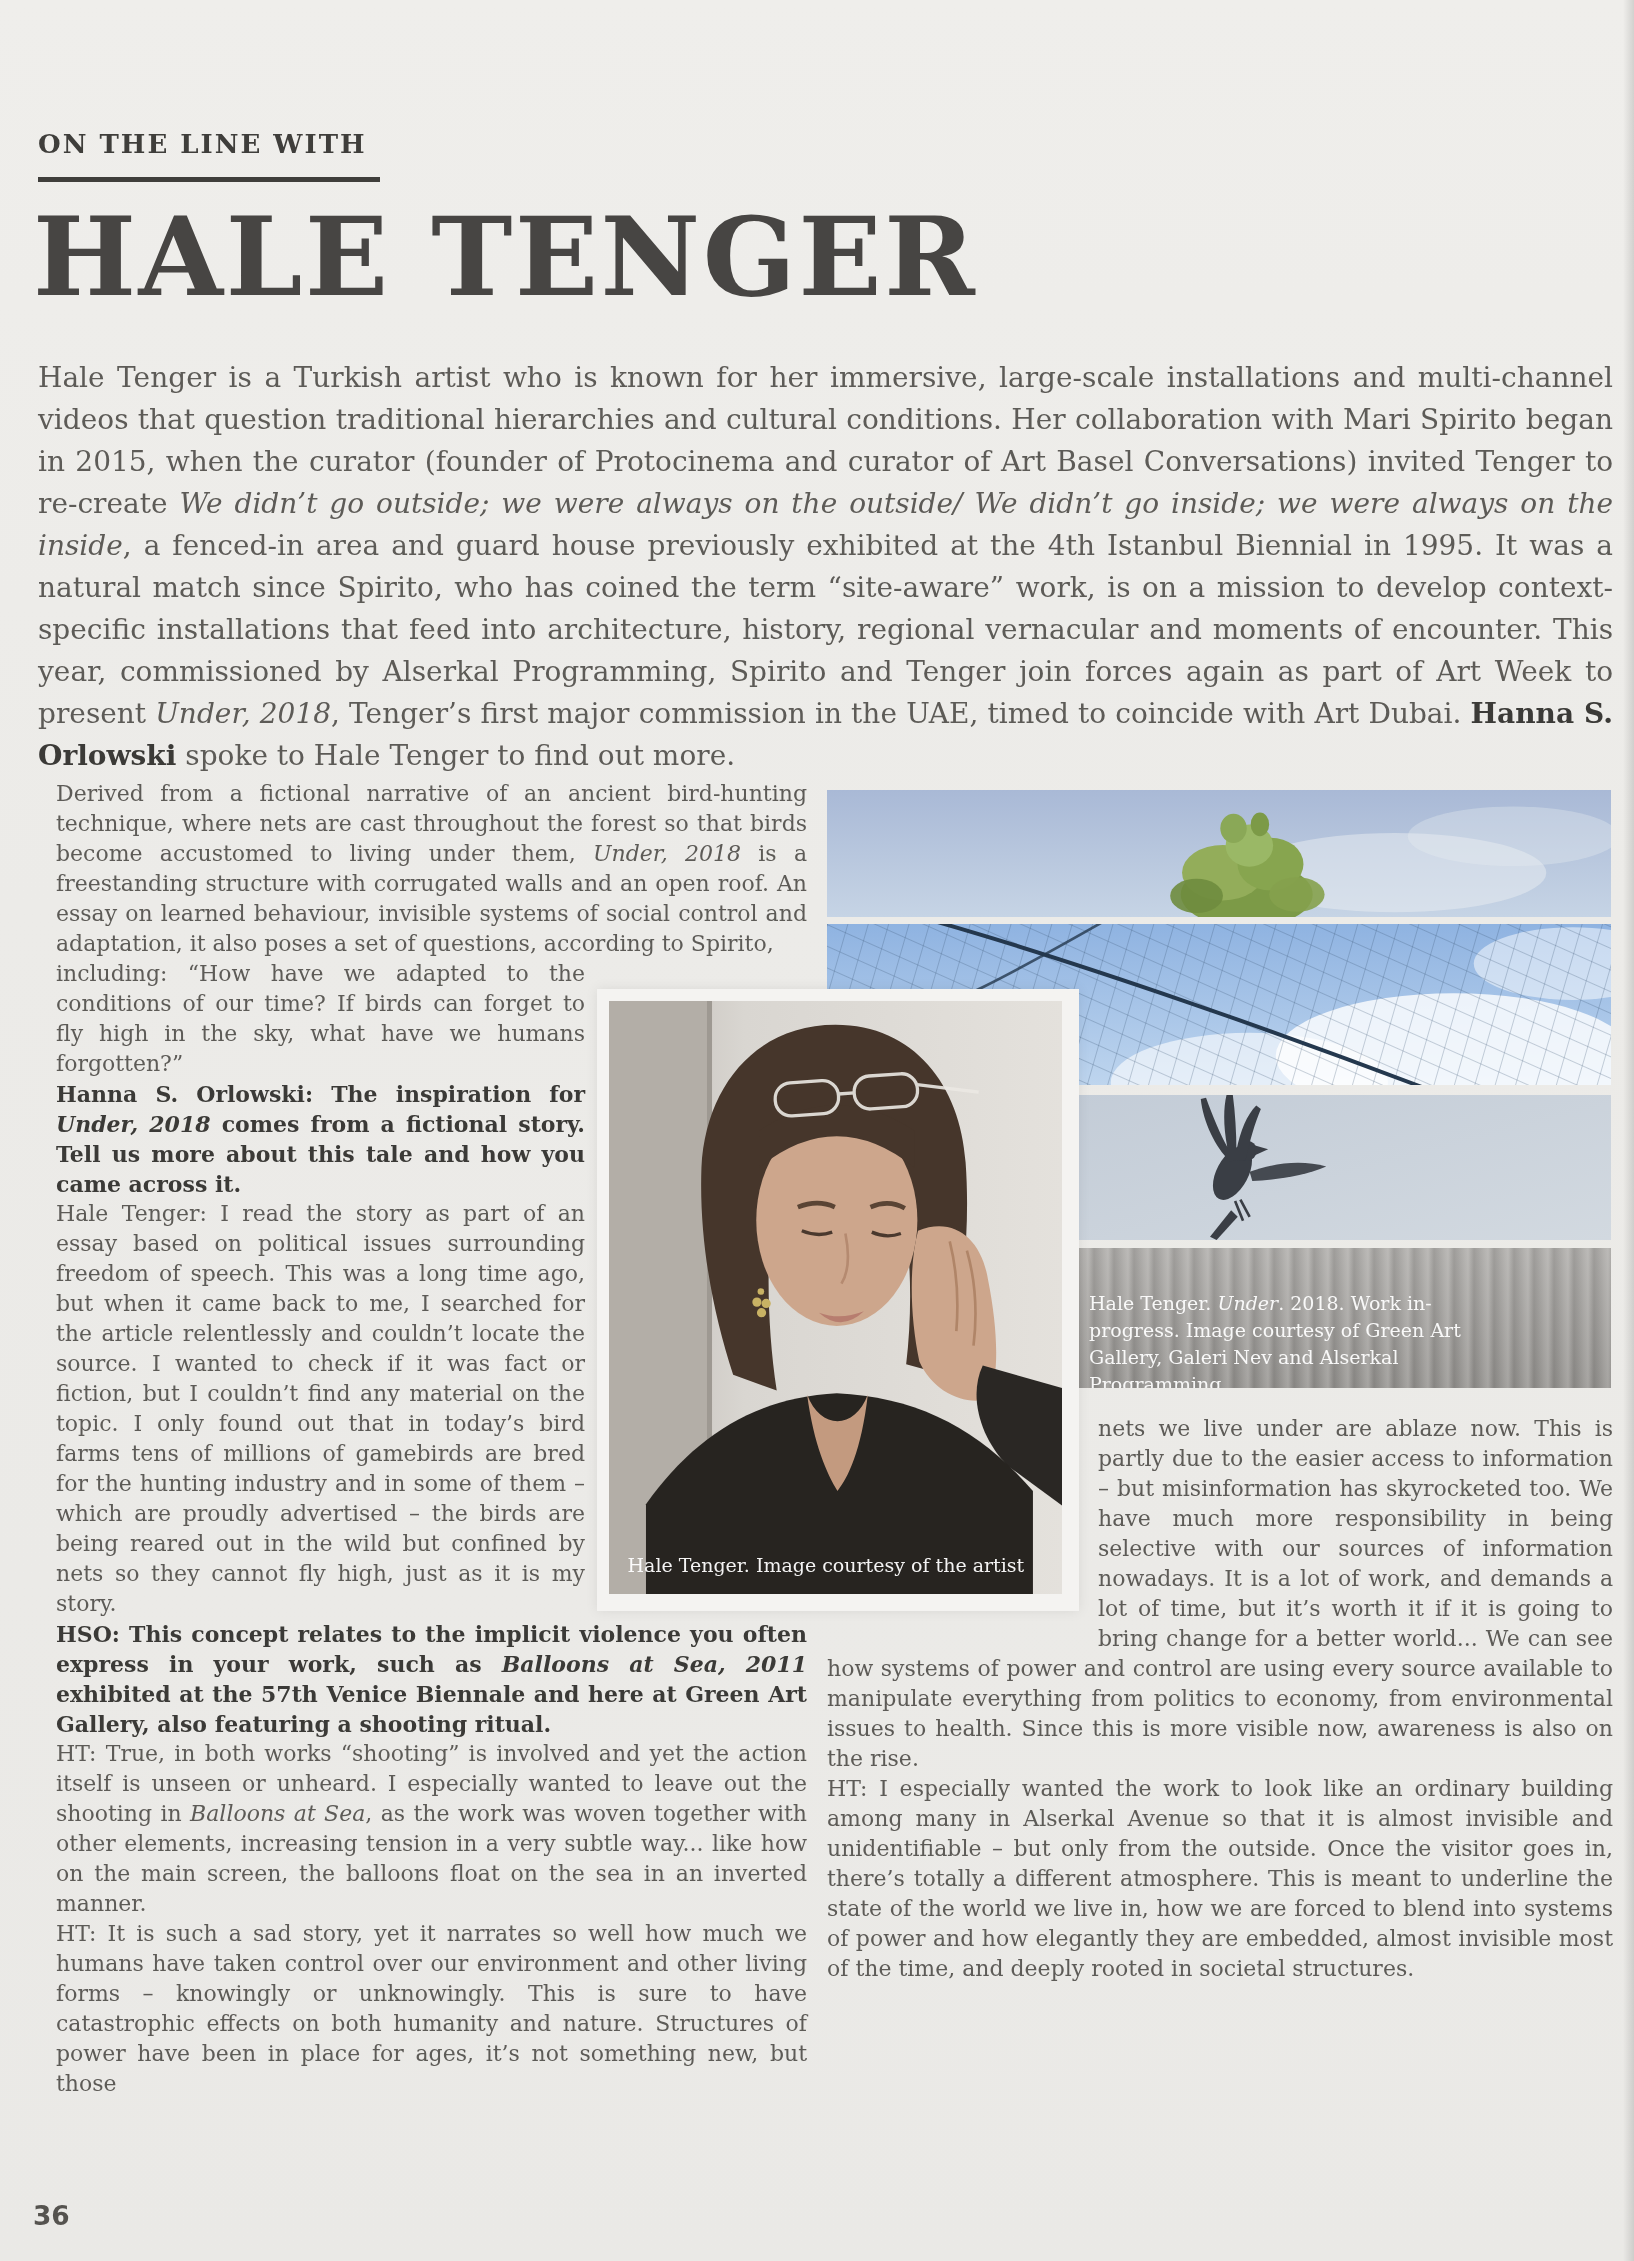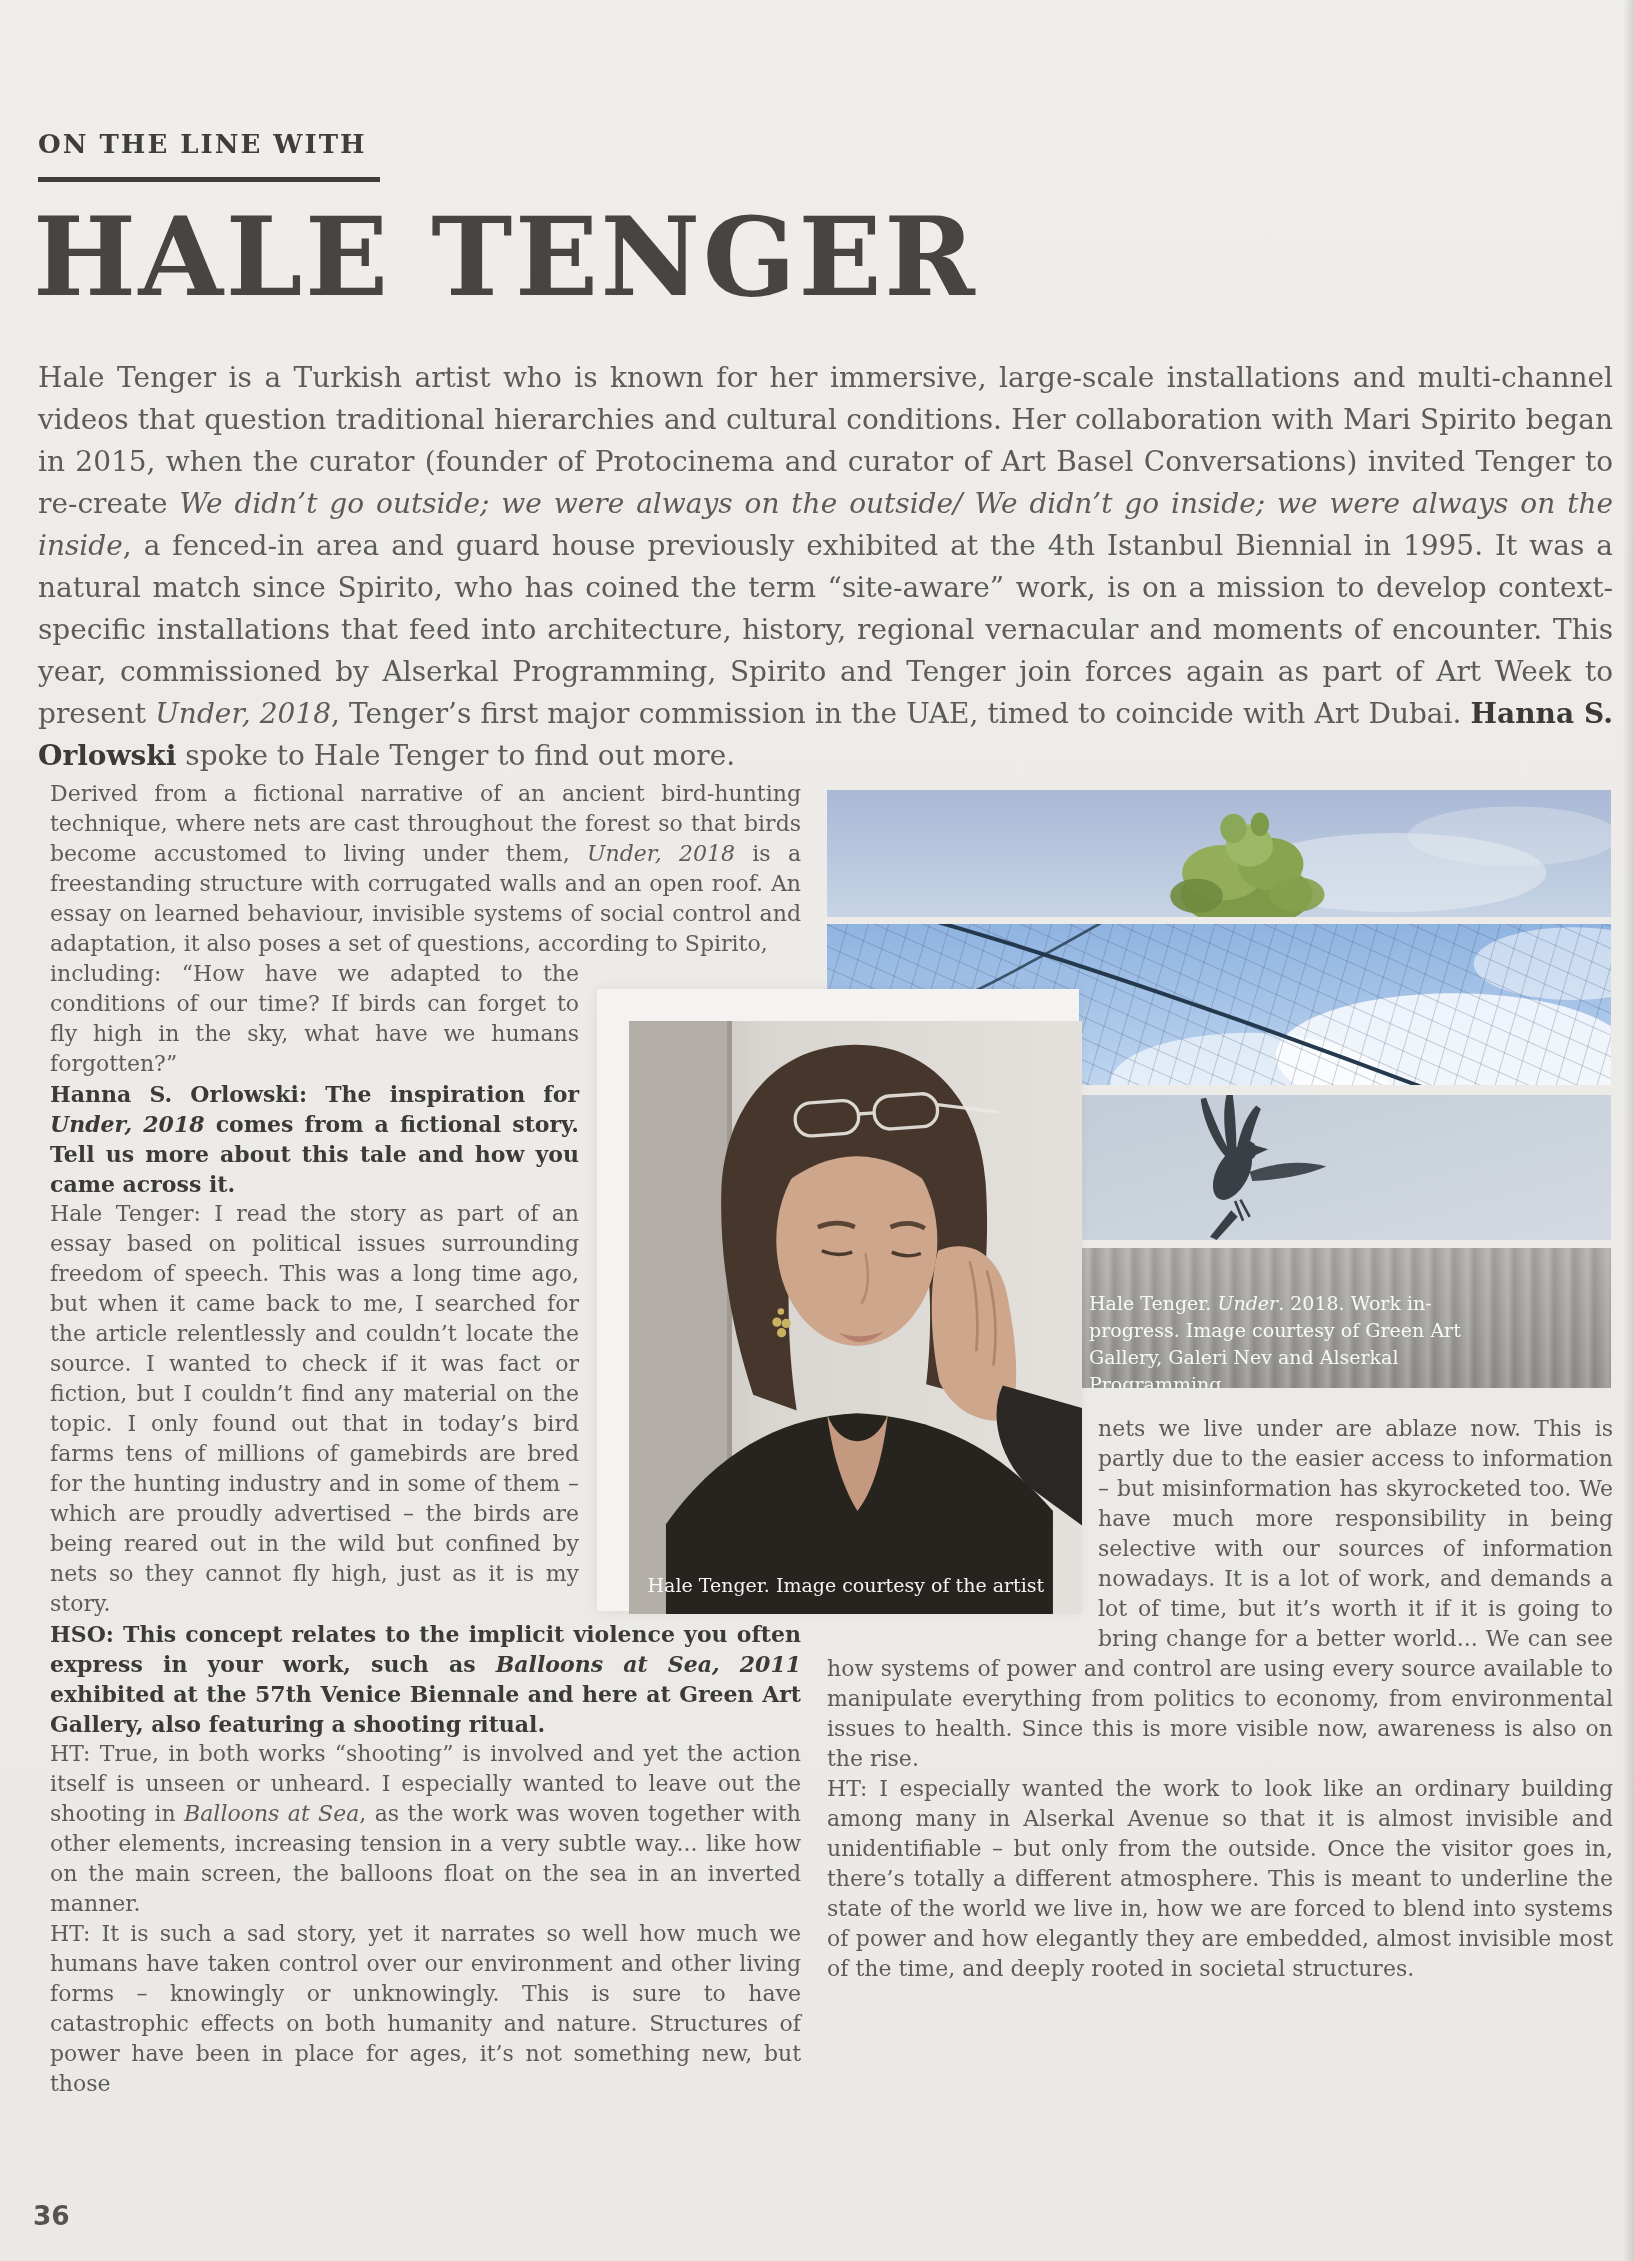--- a/index.html
+++ b/index.html
@@ -13,21 +13,21 @@
   
   .kicker{position:absolute;left:38px;top:129px;font-size:26px;font-weight:700;
     letter-spacing:2px;color:#3f3e3b;}
   .kicker-rule{position:absolute;left:38px;top:177px;width:342px;height:4.6px;background:#3f3e3b;}
   .title{position:absolute;left:33px;top:202px;font-size:109px;line-height:1.02;
     font-weight:700;letter-spacing:2.6px;color:#474543;white-space:nowrap;}
   
   .intro{position:absolute;left:38px;top:357px;width:1575px;font-size:28px;
     line-height:42px;text-align:justify;color:#5d5b57;}
   
-  .col-left{position:absolute;left:50px;top:779px;width:751px;font-size:22px;
+  .col-left{position:absolute;left:56px;top:779px;width:751px;font-size:22px;
     line-height:30px;color:#5d5b57;text-align:justify;z-index:2;}
   .col-right-text{position:absolute;left:827px;top:1414px;width:786px;font-size:22px;
     line-height:30px;color:#5d5b57;text-align:justify;z-index:2;}
   .col-left p,.col-right-text p{margin:0;}
   .q{font-weight:700;color:#3b3a37;margin:18.5px 0 0 0;}
   .a{margin:0;}
   .wrap-spacer-right{float:right;width:222px;height:660px;}
   .wrap-spacer-left{float:left;width:271px;height:218px;}
   .footer-note{margin-top:32px;font-size:22.4px;text-align:left;color:#57554f;}
   
@@ -41,21 +41,21 @@
   .photo-net{left:827px;top:924px;width:784px;height:161px;}
   .photo-bird{left:1064px;top:1095px;width:547px;height:145px;}
   .photo-corr{left:1064px;top:1248px;width:547px;height:140px;
     background:repeating-linear-gradient(90deg,#a8a6a3 0px,#b1afac 4px,#8f8d8a 10px,#9b9996 15px,#a8a6a3 20px);}
   .photo-corr::after{content:"";position:absolute;inset:0;
     background:linear-gradient(180deg,rgba(255,255,255,0.14),rgba(0,0,0,0.06));}
   .corr-caption{position:absolute;left:25px;top:42px;width:423px;z-index:1;
     font-size:19px;line-height:27px;color:rgba(255,255,255,0.93);}
   
   .portrait-frame{position:absolute;left:597px;top:989px;width:482px;height:622px;
-    background:#f4f3f1;box-sizing:border-box;padding:32px;z-index:3;
+    background:#f4f3f1;box-sizing:border-box;padding:12px;z-index:3;
     box-shadow:0 0 12px rgba(0,0,0,0.08);}
   .portrait-photo{position:relative;width:453px;height:593px;overflow:hidden;background:#d9d6d1;}
   .portrait-photo svg{display:block;width:100%;height:100%;}
   .portrait-caption{position:absolute;left:18.5px;bottom:18.5px;font-size:19px;
     color:rgba(255,255,255,0.95);z-index:2;}
   
   .page-number{position:absolute;left:33px;top:2200px;font-size:26.4px;font-weight:700;color:#55534f;
     font-family:"DejaVu Sans","Liberation Sans",sans-serif;}
 </style>
 </head>

